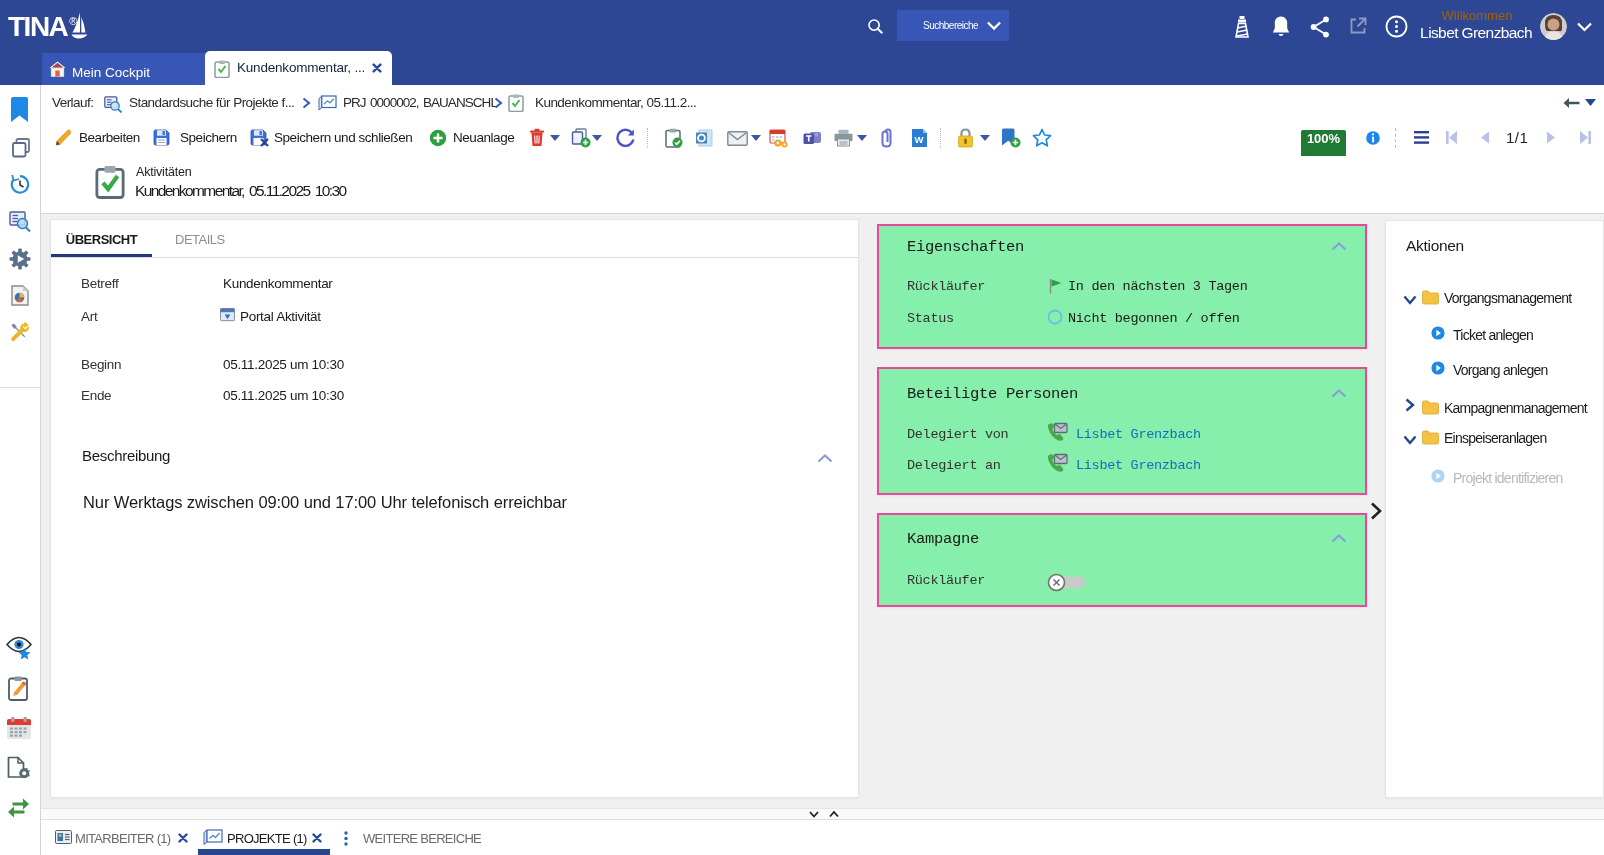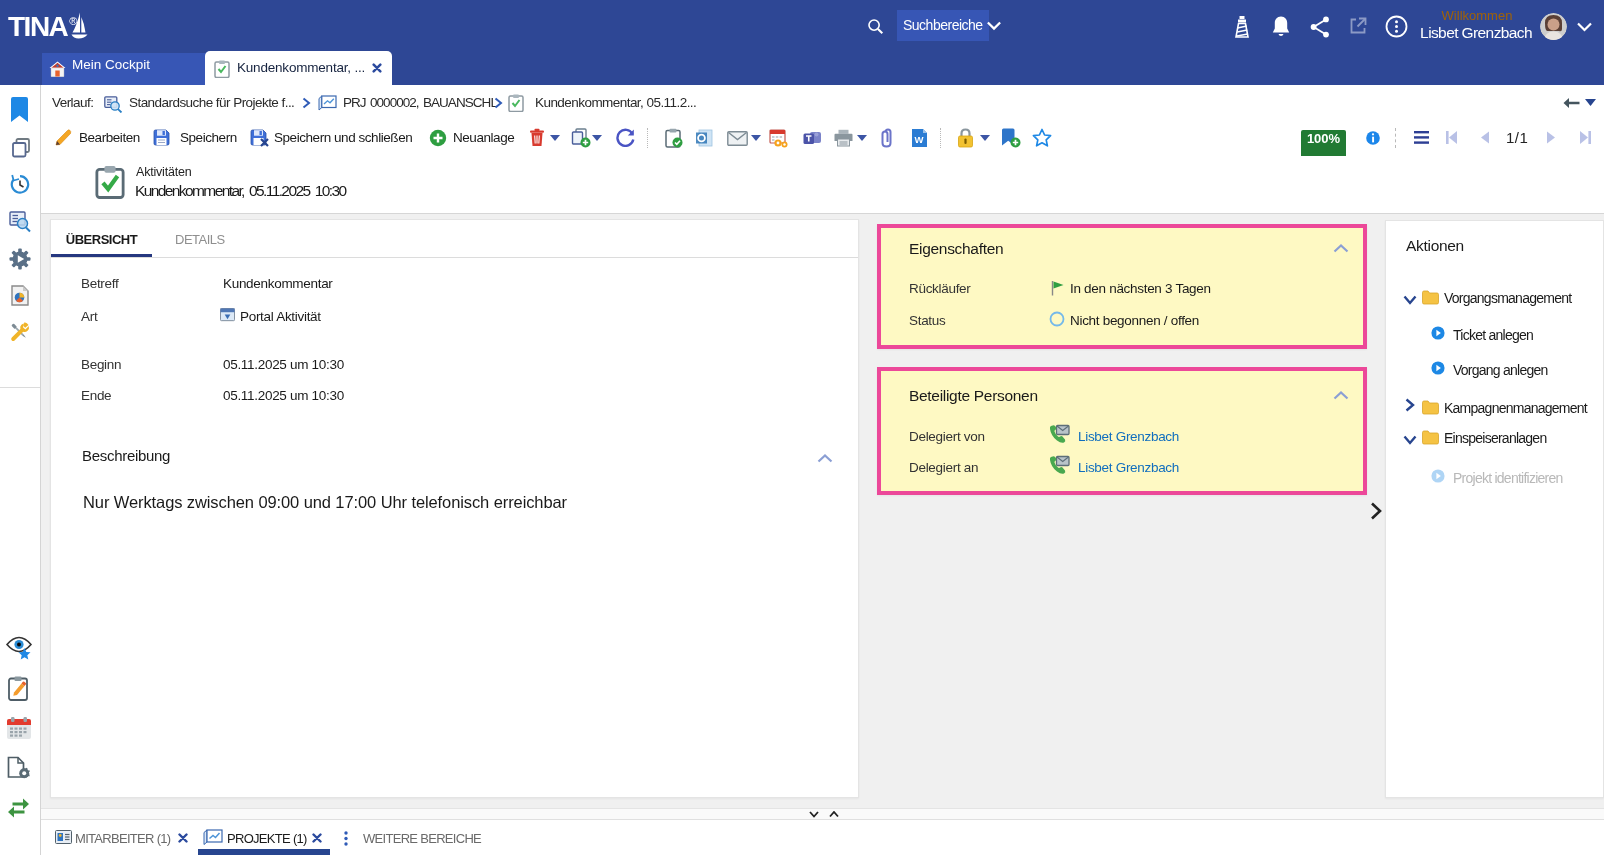--- a/index.html
+++ b/index.html
@@ -6,48 +6,48 @@
 html,body { width:1604px; height:855px; overflow:hidden; font-family:"Liberation Sans", sans-serif; background:#fff; }
 #app { position:relative; width:1604px; height:855px; overflow:hidden; }
 .abs { position:absolute; }
 svg { display:block; }
 
 .topbar { position:absolute; top:0; left:0; width:1604px; height:85px; background:#2e4795; }
 .logo { position:absolute; top:11px; left:8px; color:#fff; font-size:28px; font-weight:bold; letter-spacing:-1.5px; }
 .logo .reg { font-size:11px; position:relative; top:-11px; left:2px; font-weight:normal; letter-spacing:0; }
 .boat { position:absolute; top:12px; left:71px; }
 .searchbox { position:absolute; top:10px; left:591px; width:303px; height:31px; background:#3756b5; color:#dde3f3; font-size:14.5px; line-height:31px; padding-left:11px; }
-.suchbereiche { position:absolute; top:10px; left:897px; width:92px; height:31px; background:#3756b5; color:#fff; font-size:14px; line-height:31px; padding-left:6px; letter-spacing:-0.5px; }
+.suchbereiche { position:absolute; top:10px; left:897px; width:112px; height:31px; background:#3756b5; color:#fff; font-size:10px; line-height:31px; padding-left:26px; letter-spacing:-0.5px; }
 .welcome1 { position:absolute; top:8px; left:1377px; width:200px; text-align:center; color:#a16207; font-size:13px; }
 .welcome2 { position:absolute; top:24px; left:1330px; width:202px; text-align:right; color:#fff; font-size:15.5px; letter-spacing:-0.6px; }
 .avatar { position:absolute; top:13px; left:1540px; width:27px; height:27px; border-radius:50%; overflow:hidden; }
 
 .tab-cockpit { position:absolute; top:53px; left:42px; width:164px; height:32px; background:#3756b5; color:#fff; font-size:13.5px; }
-.tab-cockpit span { position:absolute; left:30px; top:4px; }
+.tab-cockpit span { position:absolute; left:30px; top:12px; }
 .tab-active { position:absolute; top:51px; left:205px; width:187px; height:34px; background:#fff; border-radius:5px 5px 0 0; color:#16233f; font-size:13.5px; }
 .tab-active span { position:absolute; left:32px; top:9px; letter-spacing:-0.2px; }
 
 .sidebar { position:absolute; top:85px; left:0; width:41px; height:770px; background:#fff; border-right:1px solid #d4d4d4; }
 .sep-h { position:absolute; left:0; width:40px; height:1px; background:#dcdcdc; }
 
 .crumbrow { position:absolute; top:85px; left:41px; width:1563px; height:35px; background:#fff; }
 .crumb-txt { position:absolute; top:10px; color:#2a2a2a; font-size:13.5px; letter-spacing:-0.55px; }
 
 .toolbar { position:absolute; top:120px; left:41px; width:1563px; height:36px; background:#fff; }
 .tlbl { position:absolute; top:10px; color:#1a1a1a; font-size:13.5px; letter-spacing:-0.45px; }
 .tsep { position:absolute; top:8px; width:1px; height:20px; border-left:1px dotted #b9b9b9; }
 .caret { position:absolute; width:0; height:0; border-left:5px solid transparent; border-right:5px solid transparent; border-top:6px solid #3c55a5; }
 
 .headband { position:absolute; top:156px; left:41px; width:1563px; height:58px; background:#fff; border-bottom:1px solid #d6d6d6; }
 .headband .small { position:absolute; top:9px; left:95px; font-size:12.5px; color:#222; letter-spacing:-0.2px; }
 .headband .big { position:absolute; top:26px; left:94px; font-size:15.5px; color:#1a1a1a; letter-spacing:-1.6px; word-spacing:2.5px; }
 
 .content { position:absolute; top:214px; left:41px; width:1563px; height:594px; background:#f0f0f0; }
 .maincard { position:absolute; top:5px; left:9px; width:809px; height:579px; background:#fff; border:1px solid #e4e4e4; box-shadow:0 1px 2px rgba(0,0,0,0.05); }
-.card { position:absolute; left:836px; width:490px; background:#fef9c3; border:4px solid #ec4899; box-shadow:0 1px 2px rgba(0,0,0,0.05); }
+.card { position:absolute; left:836px; width:490px; background:#86efac; border:2px solid #ec4899; box-shadow:0 1px 2px rgba(0,0,0,0.05);font-family:Liberation Mono, monospace; }
 .rightpanel { position:absolute; top:6px; left:1344px; width:219px; height:578px; background:#fff; border:1px solid #e4e4e4; box-shadow:0 1px 2px rgba(0,0,0,0.05); }
 .tab-ue { position:absolute; left:0px; top:12px; width:101px; font-size:13px; font-weight:bold; color:#1a1a1a; text-align:center; letter-spacing:-0.5px; }
 .tab-de { position:absolute; left:124px; top:12px; font-size:13px; color:#8f8f8f; letter-spacing:-0.5px; }
 .tabline { position:absolute; left:0; top:37px; width:807px; height:1px; background:#dcdcdc; }
 .ueline { position:absolute; left:0; top:34px; width:101px; height:3px; background:#25377f; }
 .flabel { position:absolute; font-size:13.5px; color:#333; letter-spacing:-0.3px; }
 .fvalue { position:absolute; font-size:13.5px; color:#1a1a1a; letter-spacing:-0.3px; }
 .ctitle { position:absolute; font-size:15.5px; color:#1a1a1a; letter-spacing:-0.3px; }
 .link { color:#106ebe; }
 .chev { position:absolute; }
@@ -490,20 +490,32 @@
       </svg>
       <div class="fvalue link" style="top:58px;left:197px;">Lisbet Grenzbach</div>
       <div class="flabel" style="top:89px;left:28px;">Delegiert an</div>
       <svg class="abs" style="top:84px;left:168px;" width="21" height="20" viewBox="0 0 21 20">
         <rect x="7.5" y="1.5" width="12.5" height="9" rx="1" fill="#b9c3c9" stroke="#5d6e78" stroke-width="1.3"></rect>
         <path d="M8 2 L13.7 6.5 L19.5 2" fill="none" stroke="#5d6e78" stroke-width="1.2"></path>
         <path d="M2 2 Q0.5 2.5 1 5 Q2 12 8 16.5 Q12 19.5 15 18.5 Q17 17.5 16 15.5 L13.5 12.5 Q12.5 11.5 11 12.5 Q10 13.5 8.5 12 Q6 9.5 5.5 7.5 Q5.2 6.3 6.5 5.8 Q8 5 7 3.2 Q6 1.2 4.5 1.2 Z" fill="#49a84f"></path>
       </svg>
       <div class="fvalue link" style="top:89px;left:197px;">Lisbet Grenzbach</div>
     </div>
+    <div class="card" style="top:299px; height:94px;" id="card-kam">
+      <div class="ctitle" style="top:15px;left:28px;">Kampagne</div>
+      <svg class="chev" style="top:19px;left:452px;" width="16" height="9" viewBox="0 0 16 9">
+          <path d="M1.5 7.5 L8 1.5 L14.5 7.5" fill="none" stroke="#8b9fd4" stroke-width="2.2"></path>
+        </svg>
+      <div class="flabel" style="top:58px;left:28px;">Rückläufer</div>
+      <svg class="abs" style="top:58px;left:168px;" width="40" height="19" viewBox="0 0 40 19">
+        <rect x="12" y="3.5" width="26" height="12" rx="6" fill="#c9c9c9"></rect>
+        <circle cx="9.5" cy="9.5" r="8" fill="#fff" stroke="#707070" stroke-width="1.6"></circle>
+        <path d="M6.5 6.5 L12.5 12.5 M12.5 6.5 L6.5 12.5" stroke="#707070" stroke-width="1.6"></path>
+      </svg>
+    </div>
     <svg class="abs" style="top:288px;left:1329px;" width="12" height="18" viewBox="0 0 12 18">
         <path d="M2 1.5 L10 9 L2 16.5" fill="none" stroke="#222" stroke-width="2.6"></path>
       </svg>
     <div class="rightpanel" id="rightpanel">
       <div class="ctitle" style="top:16px;left:20px;">Aktionen</div>
       <svg class="abs" style="top:74px;left:17px;" width="14" height="10" viewBox="0 0 14 10">
           <path d="M1.5 1.5 L7 8 L12.5 1.5" fill="none" stroke="#27458f" stroke-width="2.4"></path>
         </svg>
       <svg class="abs" style="top:69px;left:36px;" width="17" height="15" viewBox="0 0 17 15">
           <path d="M0.5 2.5 Q0.5 1 2 1 L6 1 L7.5 3 L15 3 Q16.5 3 16.5 4.5 L16.5 12.5 Q16.5 14 15 14 L2 14 Q0.5 14 0.5 12.5 Z" fill="#f5c344" stroke="#d8a42a" stroke-width="0.8"></path>

